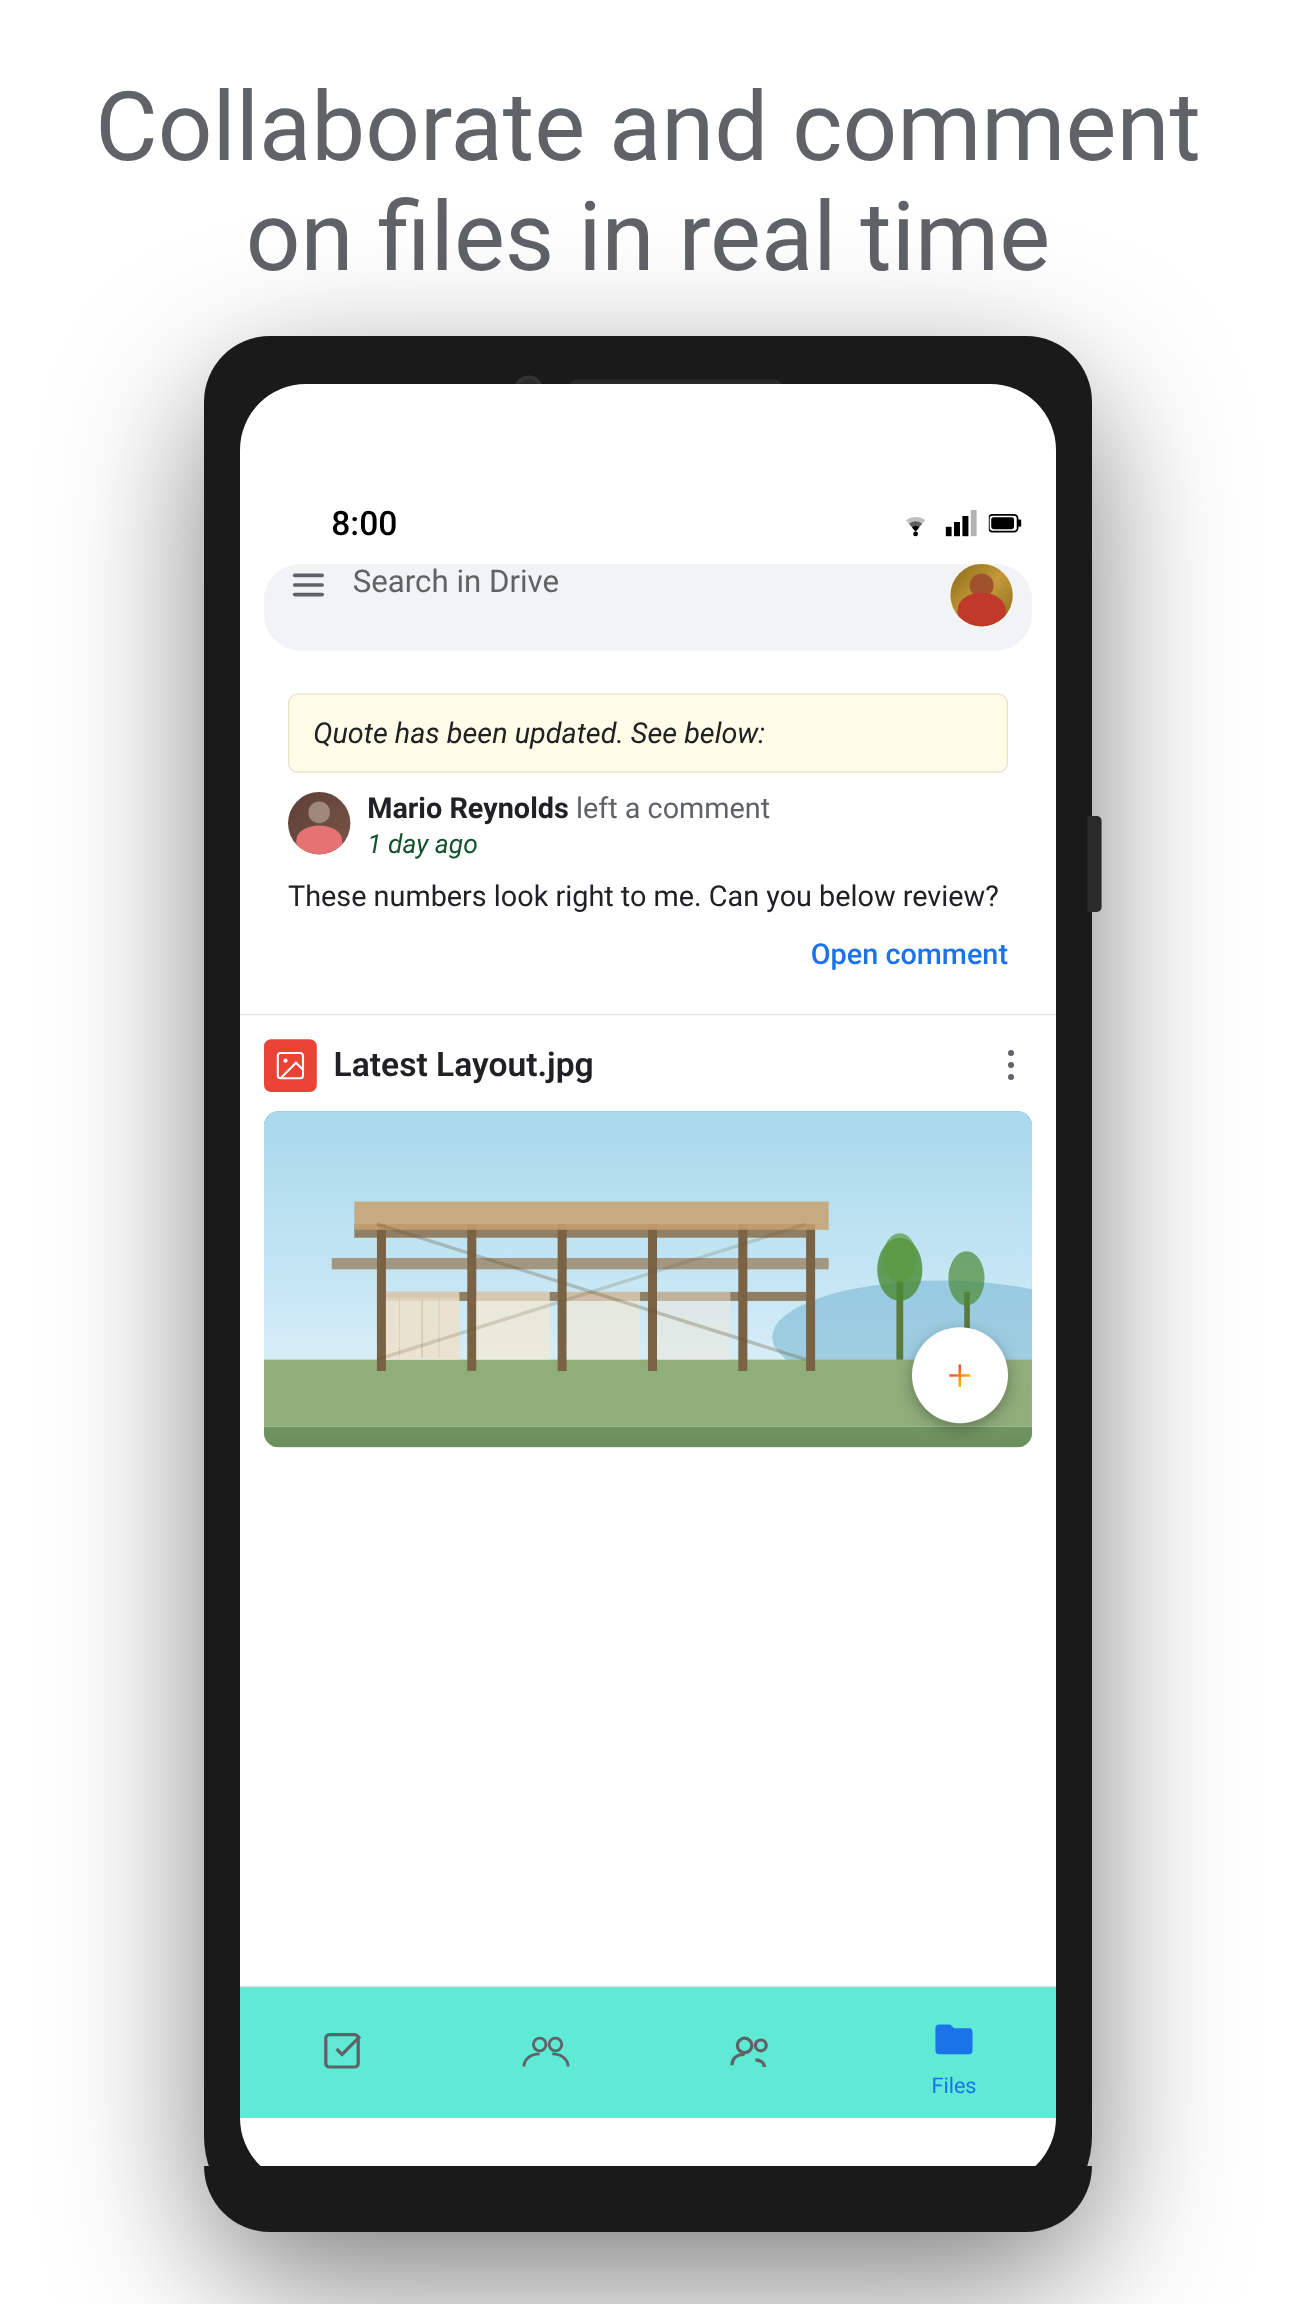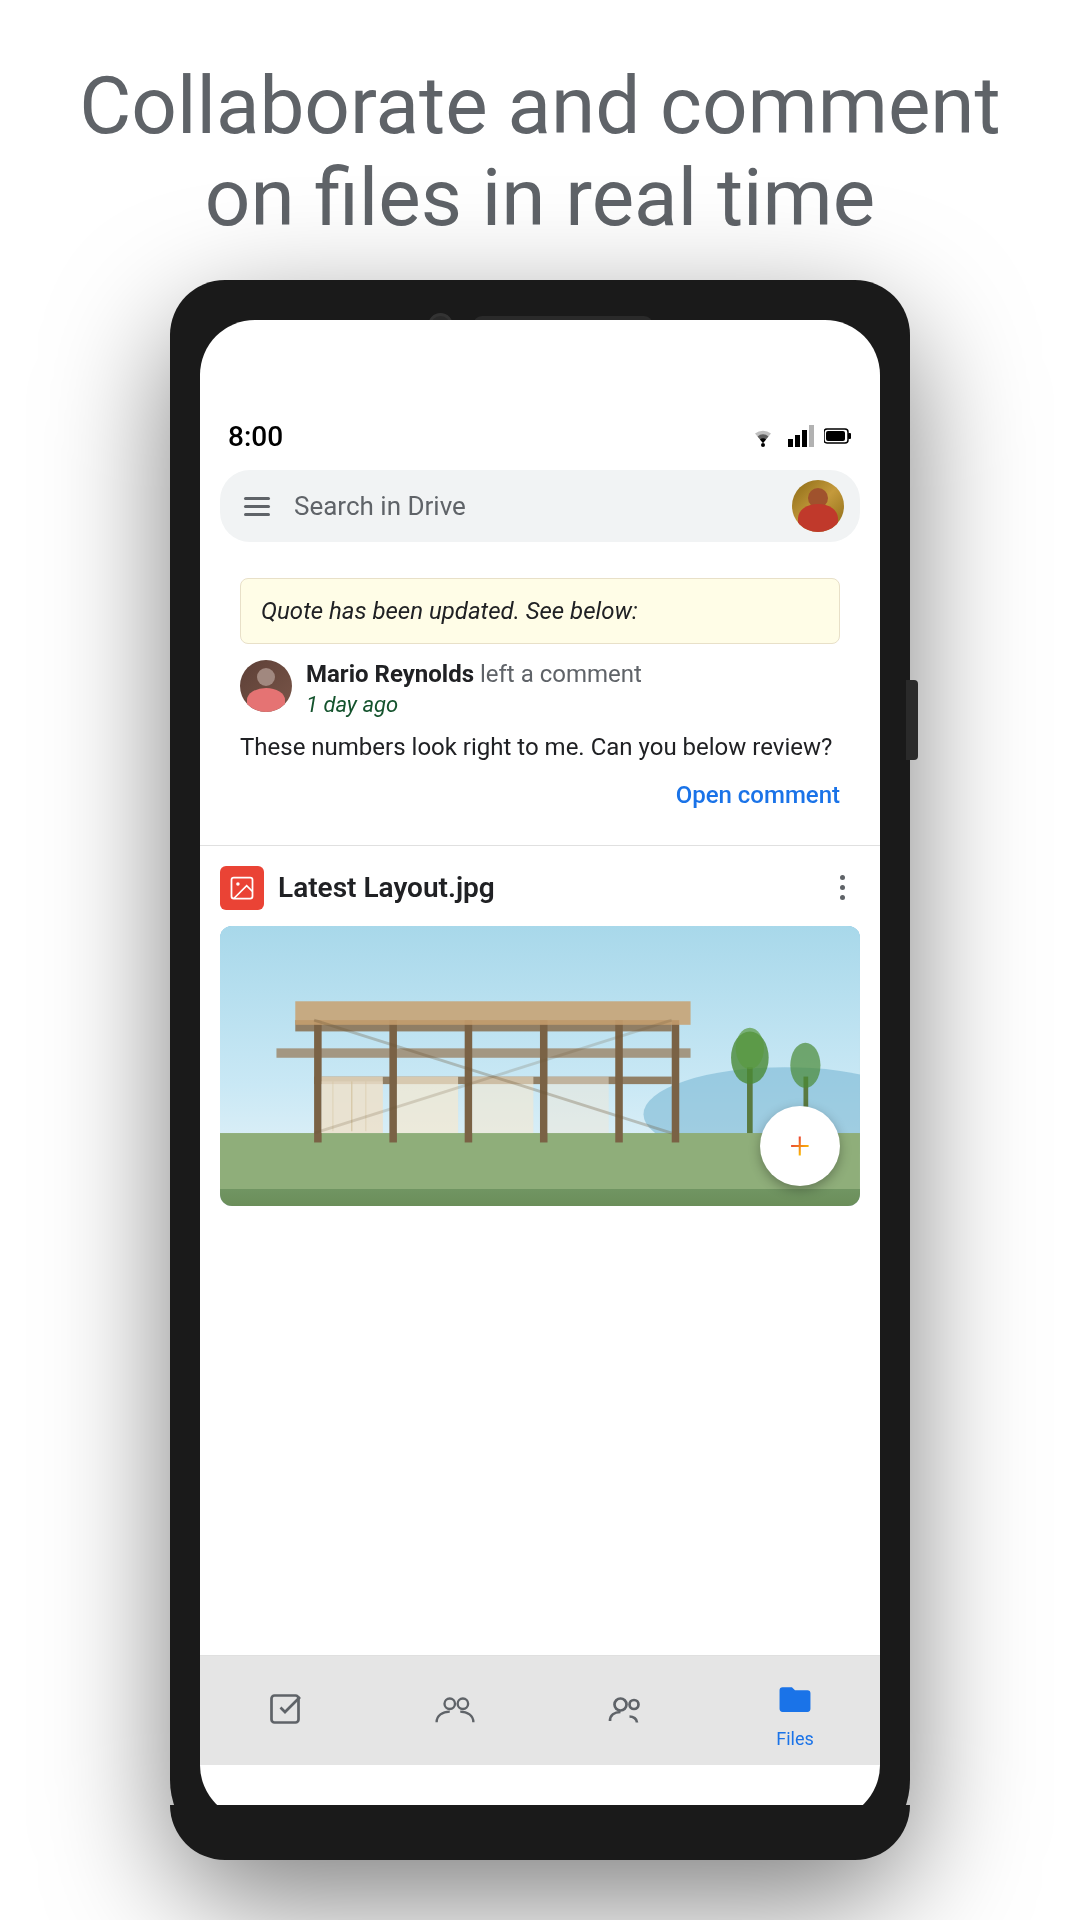--- a/index.html
+++ b/index.html
@@ -127,20 +127,21 @@
     }
 
     
     .status-bar {
       height: 52px;
       background: #ffffff;
       display: flex;
       align-items: center;
       justify-content: space-between;
       padding: 0 28px;
+      margin-left: 48px;
     }
 
     .status-time {
       font-size: 28px;
       font-weight: 500;
       color: #000000;
     }
 
     .status-icons {
       display: flex;
@@ -148,21 +149,20 @@
       gap: 10px;
     }
 
     
     .search-bar {
       margin: 8px 20px 16px;
       background: #f1f3f4;
       border-radius: 30px;
       height: 72px;
       display: flex;
-      align-items: center;
       padding: 0 16px;
       gap: 16px;
     }
 
     .hamburger-icon {
       display: flex;
       flex-direction: column;
       gap: 5px;
       padding: 8px;
     }
@@ -443,21 +443,21 @@
       background-clip: text;
     }
 
     
     .bottom-nav {
       position: absolute;
       bottom: 0;
       left: 0;
       right: 0;
       height: 110px;
-      background: #e5e5e5;
+      background: #5eead4;
       border-top: 1px solid #e0e0e0;
       display: flex;
       align-items: center;
       justify-content: space-around;
     }
 
     .nav-item {
       display: flex;
       flex-direction: column;
       align-items: center;

